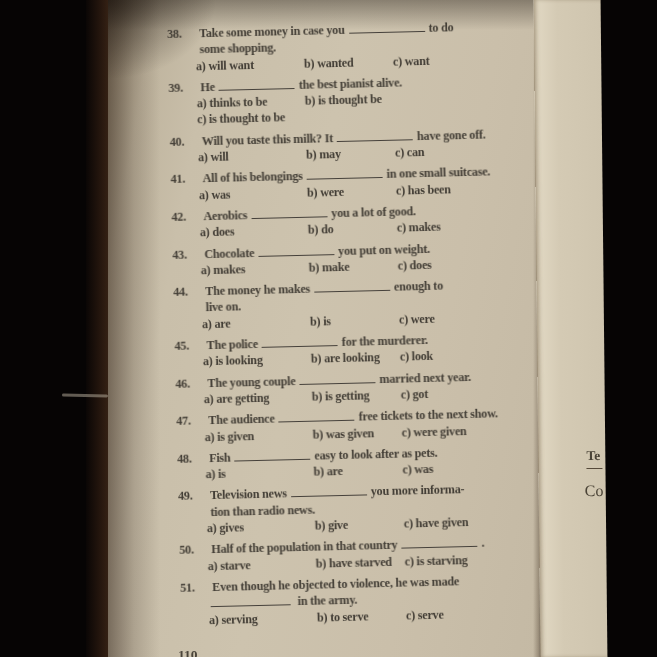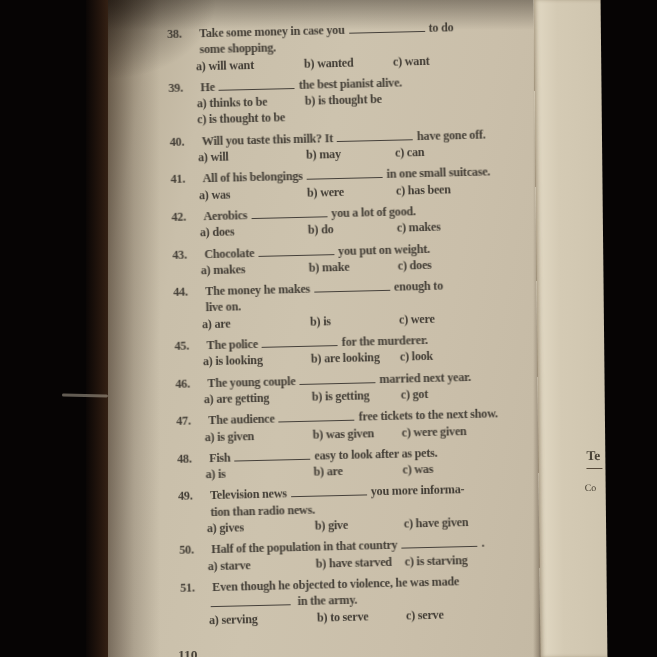--- a/index.html
+++ b/index.html
@@ -42,21 +42,21 @@
     box-shadow:inset 3px 0 4px -1px rgba(90,70,45,.45);
     transform:skewX(0.6deg);
   }
   .facing-heading {
     position:absolute; left:48px; top:448px;
     font-weight:700; font-size:13.5px; color:#4a4336;
     border-bottom:1.6px solid #564a3a; padding:0 2px 4px 0;
   }
   .facing-line {
     position:absolute; left:46px; top:482px;
-    font-weight:400; font-size:10px; color:#4a4336;
+    font-weight:400; font-size:16px; color:#4a4336;
   }
   
   .content {
     position:absolute; left:59px; top:26px; width:356px;
     transform:rotate(-1.35deg); transform-origin:0 0;
     color:#423d35; font-size:12.2px; font-weight:700;
     letter-spacing:-0.25px; line-height:16.3px;
     filter:blur(0.22px);
   }
   .q { margin-bottom:5px; }

